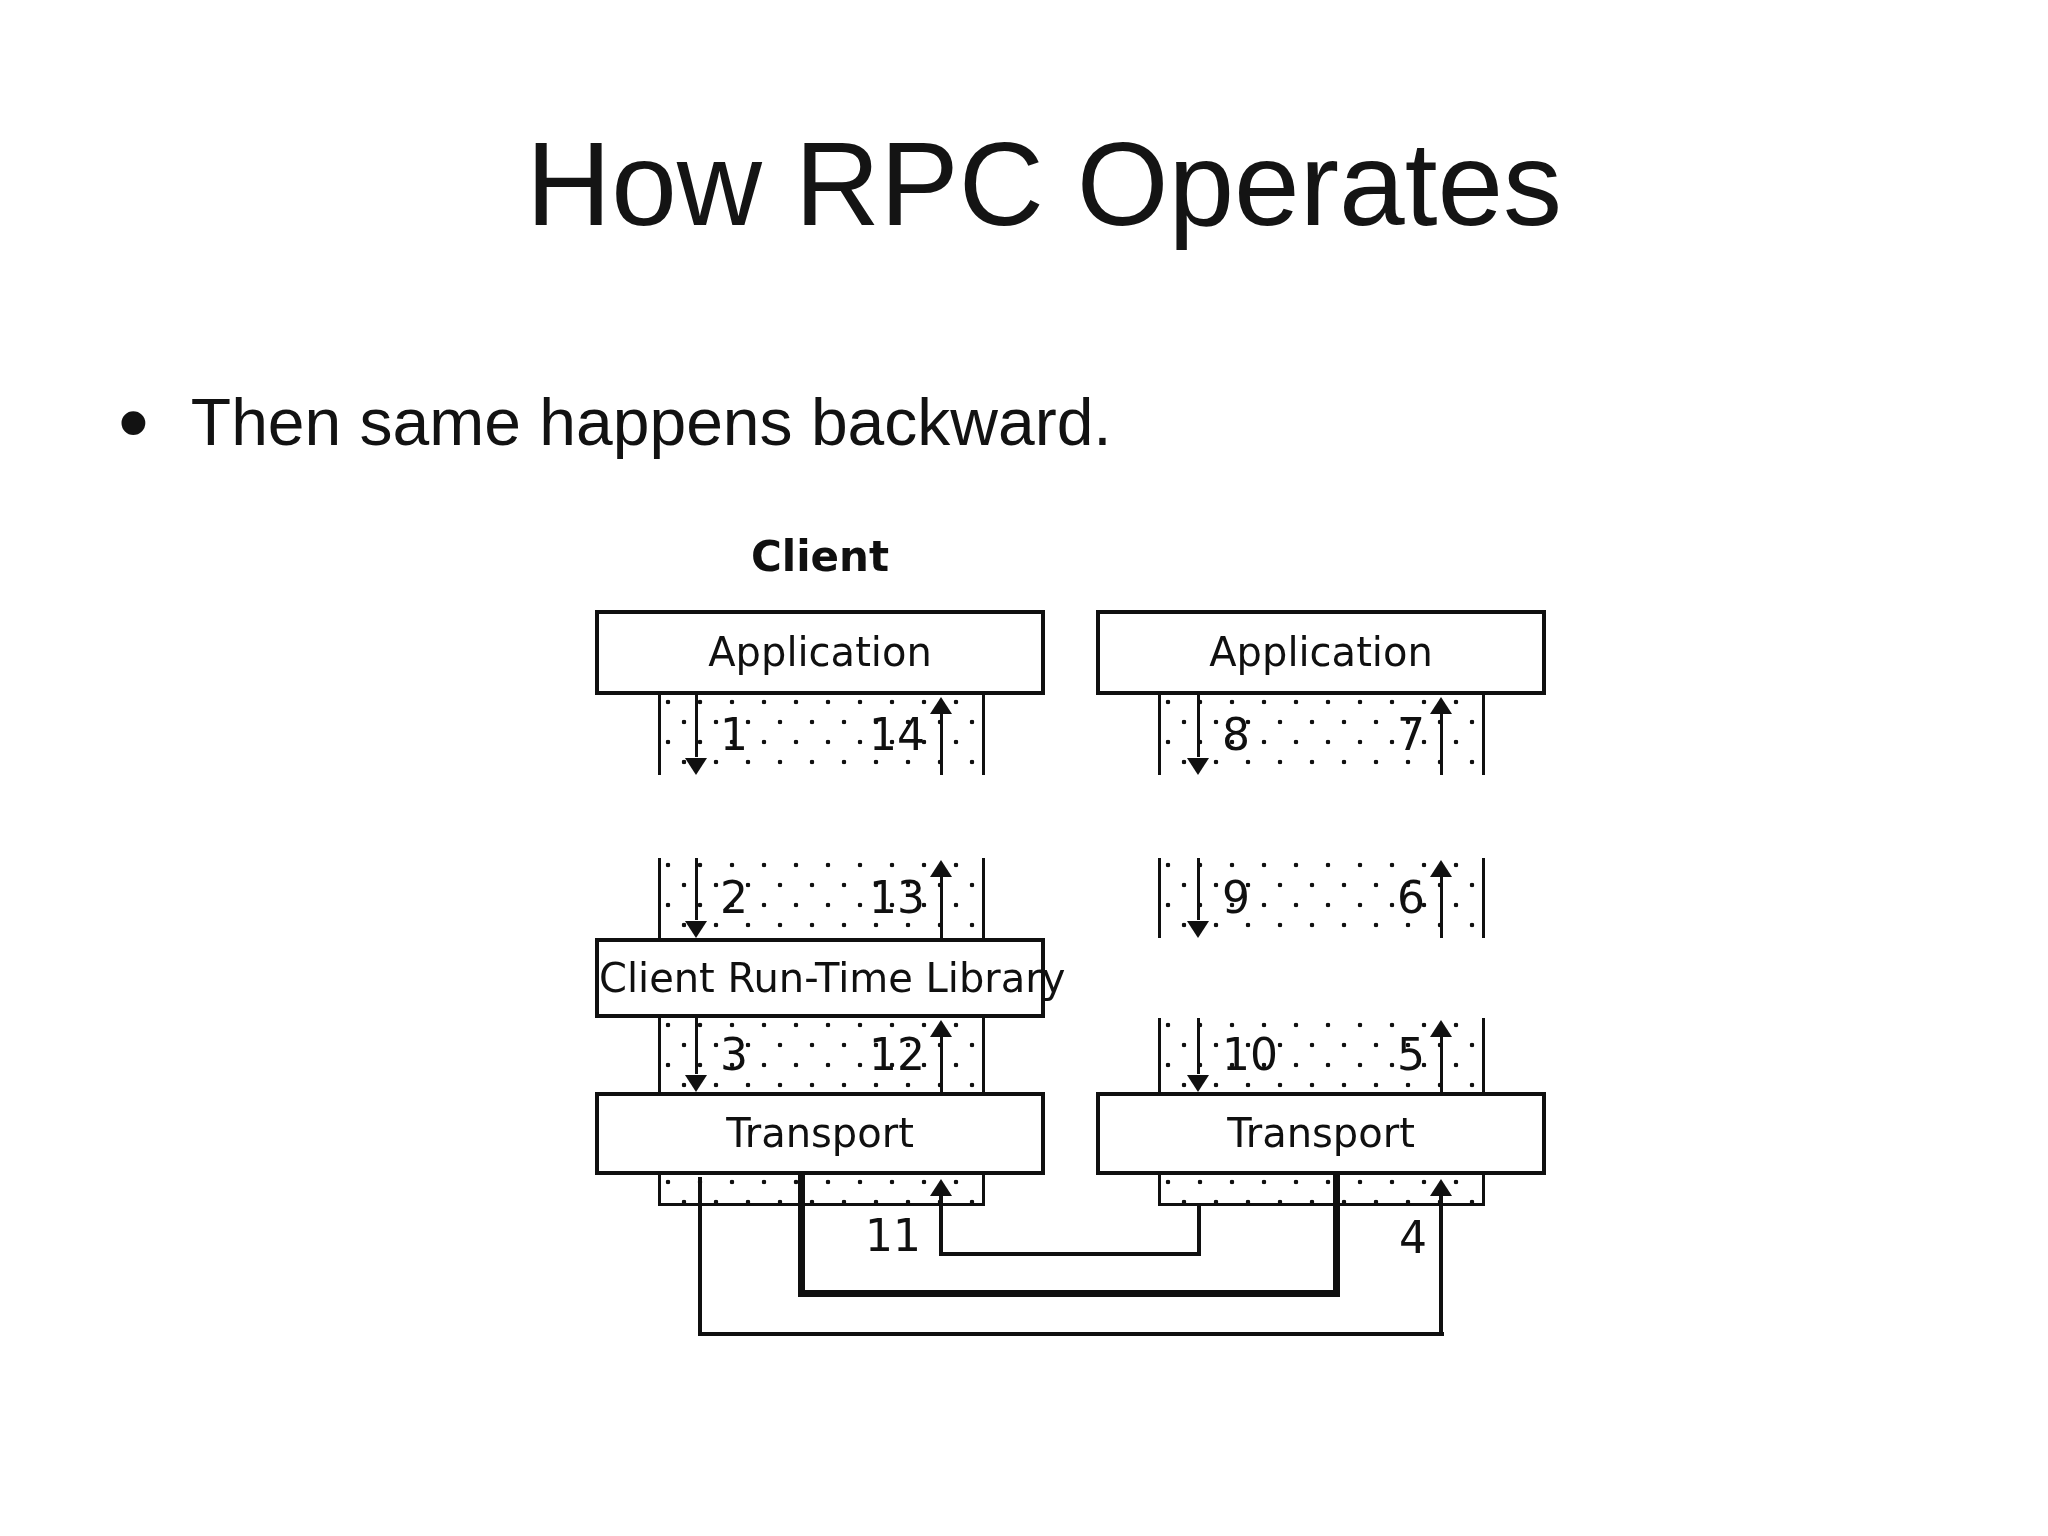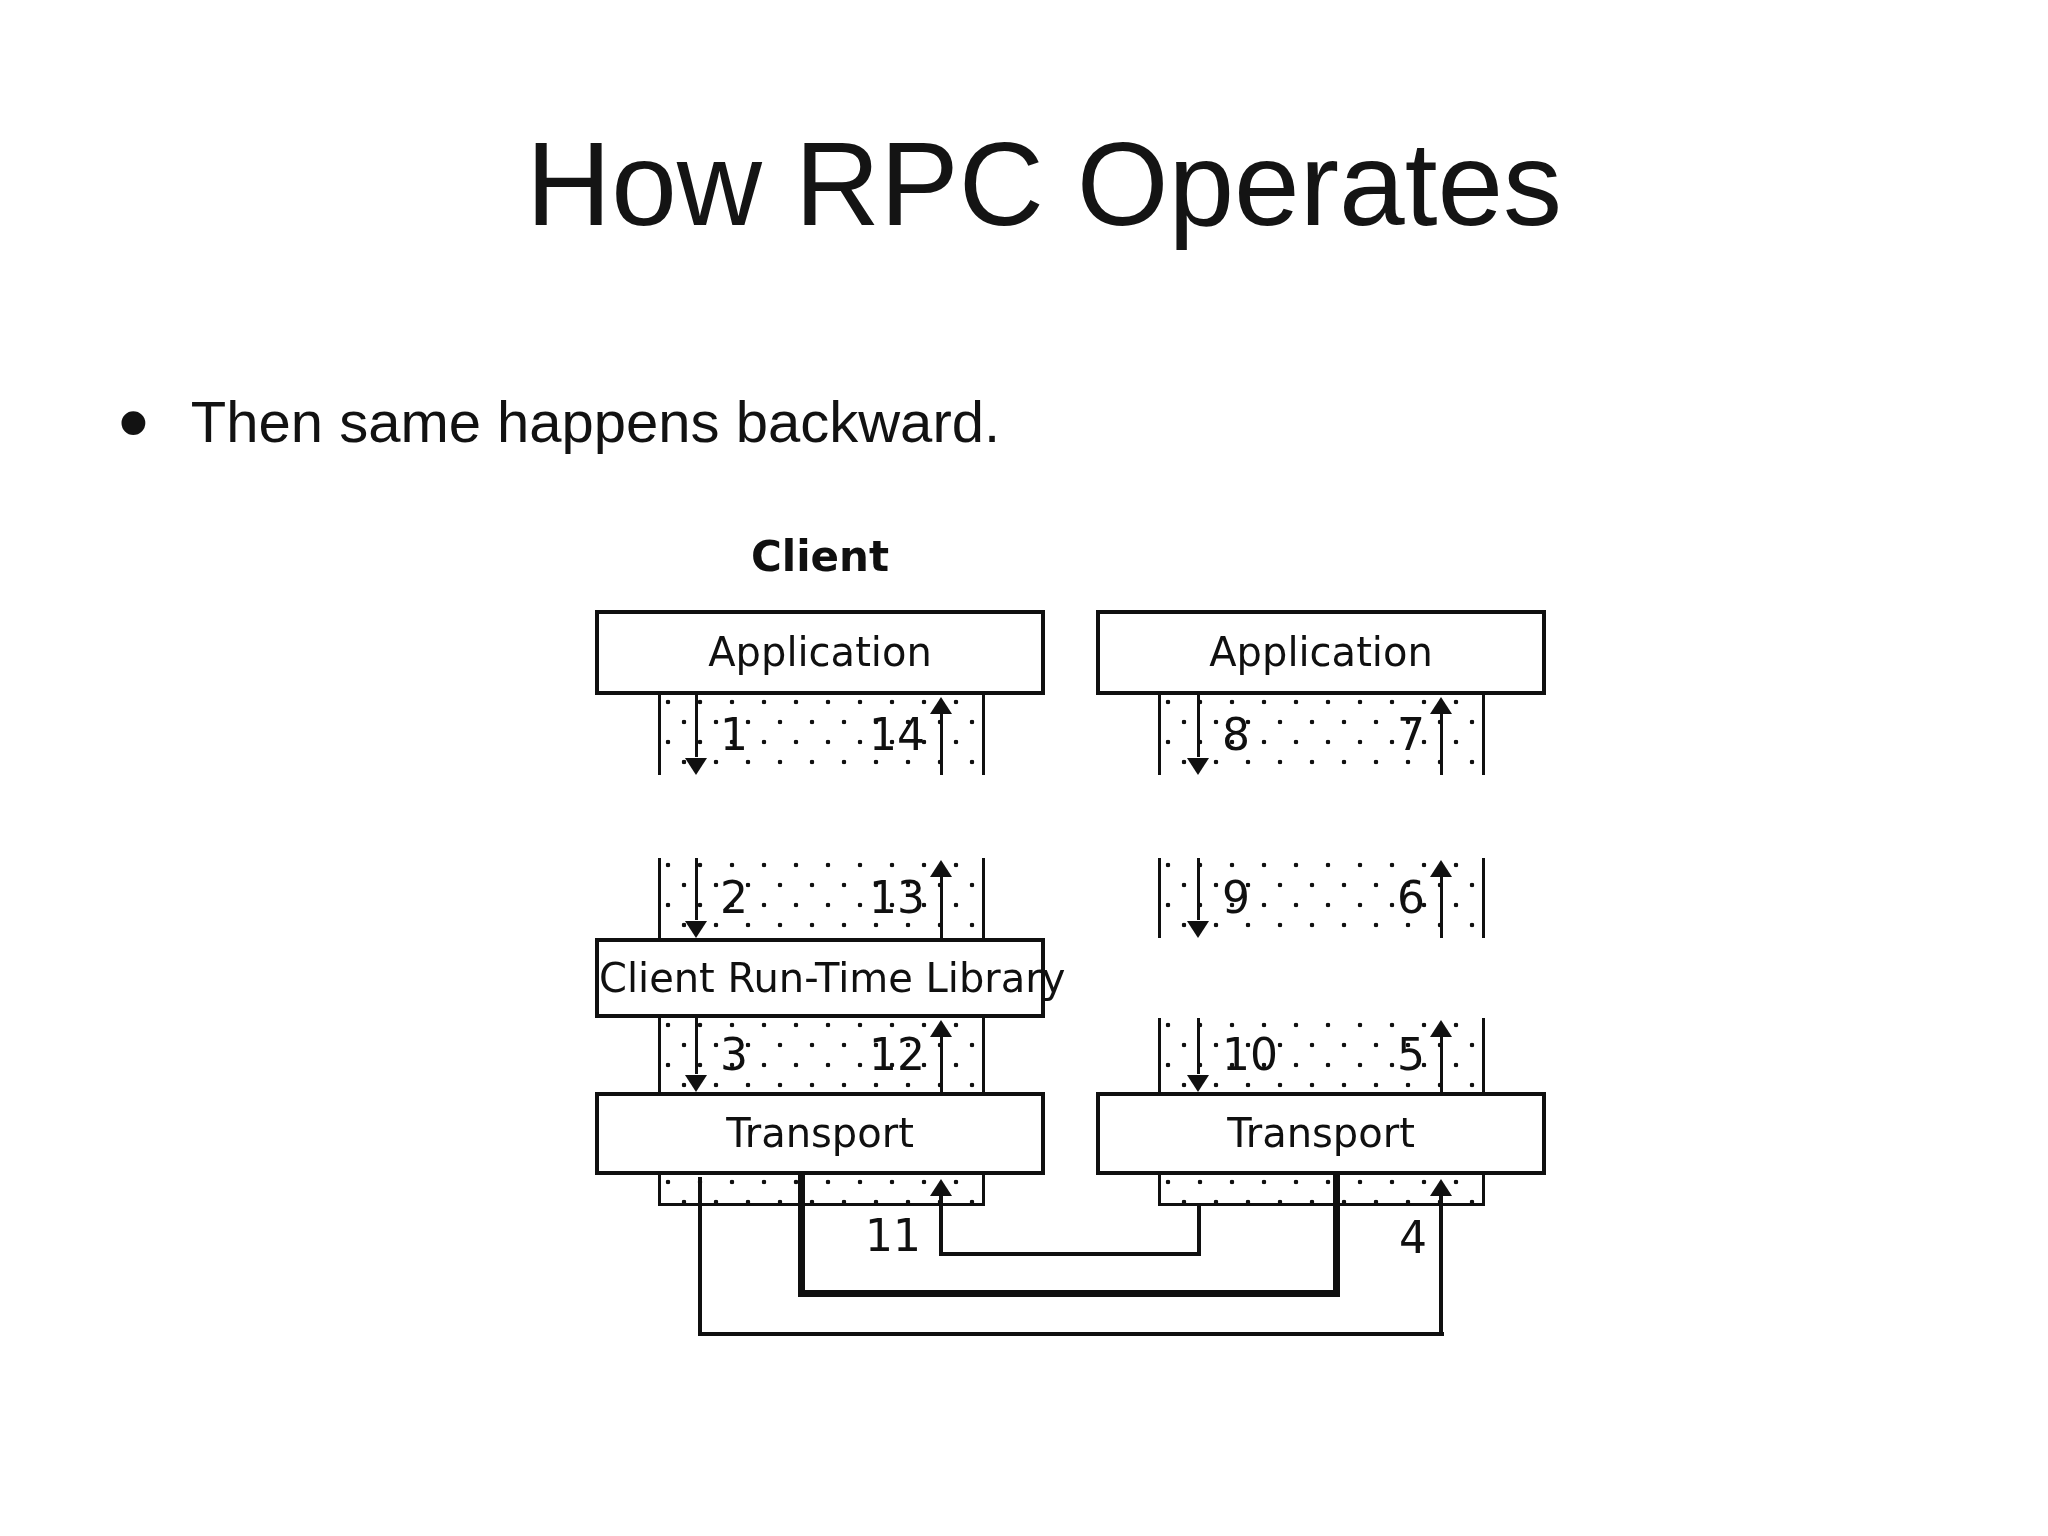--- a/index.html
+++ b/index.html
@@ -6,21 +6,21 @@
   .slide {
     position:relative; width:2048px; height:1536px; background:#ffffff;
     font-family:"Liberation Sans", sans-serif; color:#121212; overflow:hidden;
   }
   .title {
     position:absolute; left:0; right:0; top:116px; margin:0;
     text-align:center; font-size:118px; font-weight:400; color:#141414;padding-left:40px;
   }
   .bullet-row { position:absolute; left:118px; top:372px; display:flex; align-items:center; }
   .bullet-glyph { font-size:88px; line-height:100px; margin-right:42px; }
-  .bullet-text { font-size:58px; line-height:100px; }
+  .bullet-text { font-size:66px; line-height:100px; }
 
   .diagram { position:absolute; left:0; top:0; width:2048px; height:1536px; font-family:"DejaVu Sans", sans-serif;margin-left:33px; }
   .col-header {
     position:absolute; width:450px; text-align:center;
     font-size:42px; font-weight:bold; color:#101010;
   }
   .layer-box {
     position:absolute; box-sizing:border-box; width:450px;
     border:4px solid #101010; background:#ffffff; text-align:center;
     font-size:40px; color:#101010; z-index:2; white-space:nowrap;

